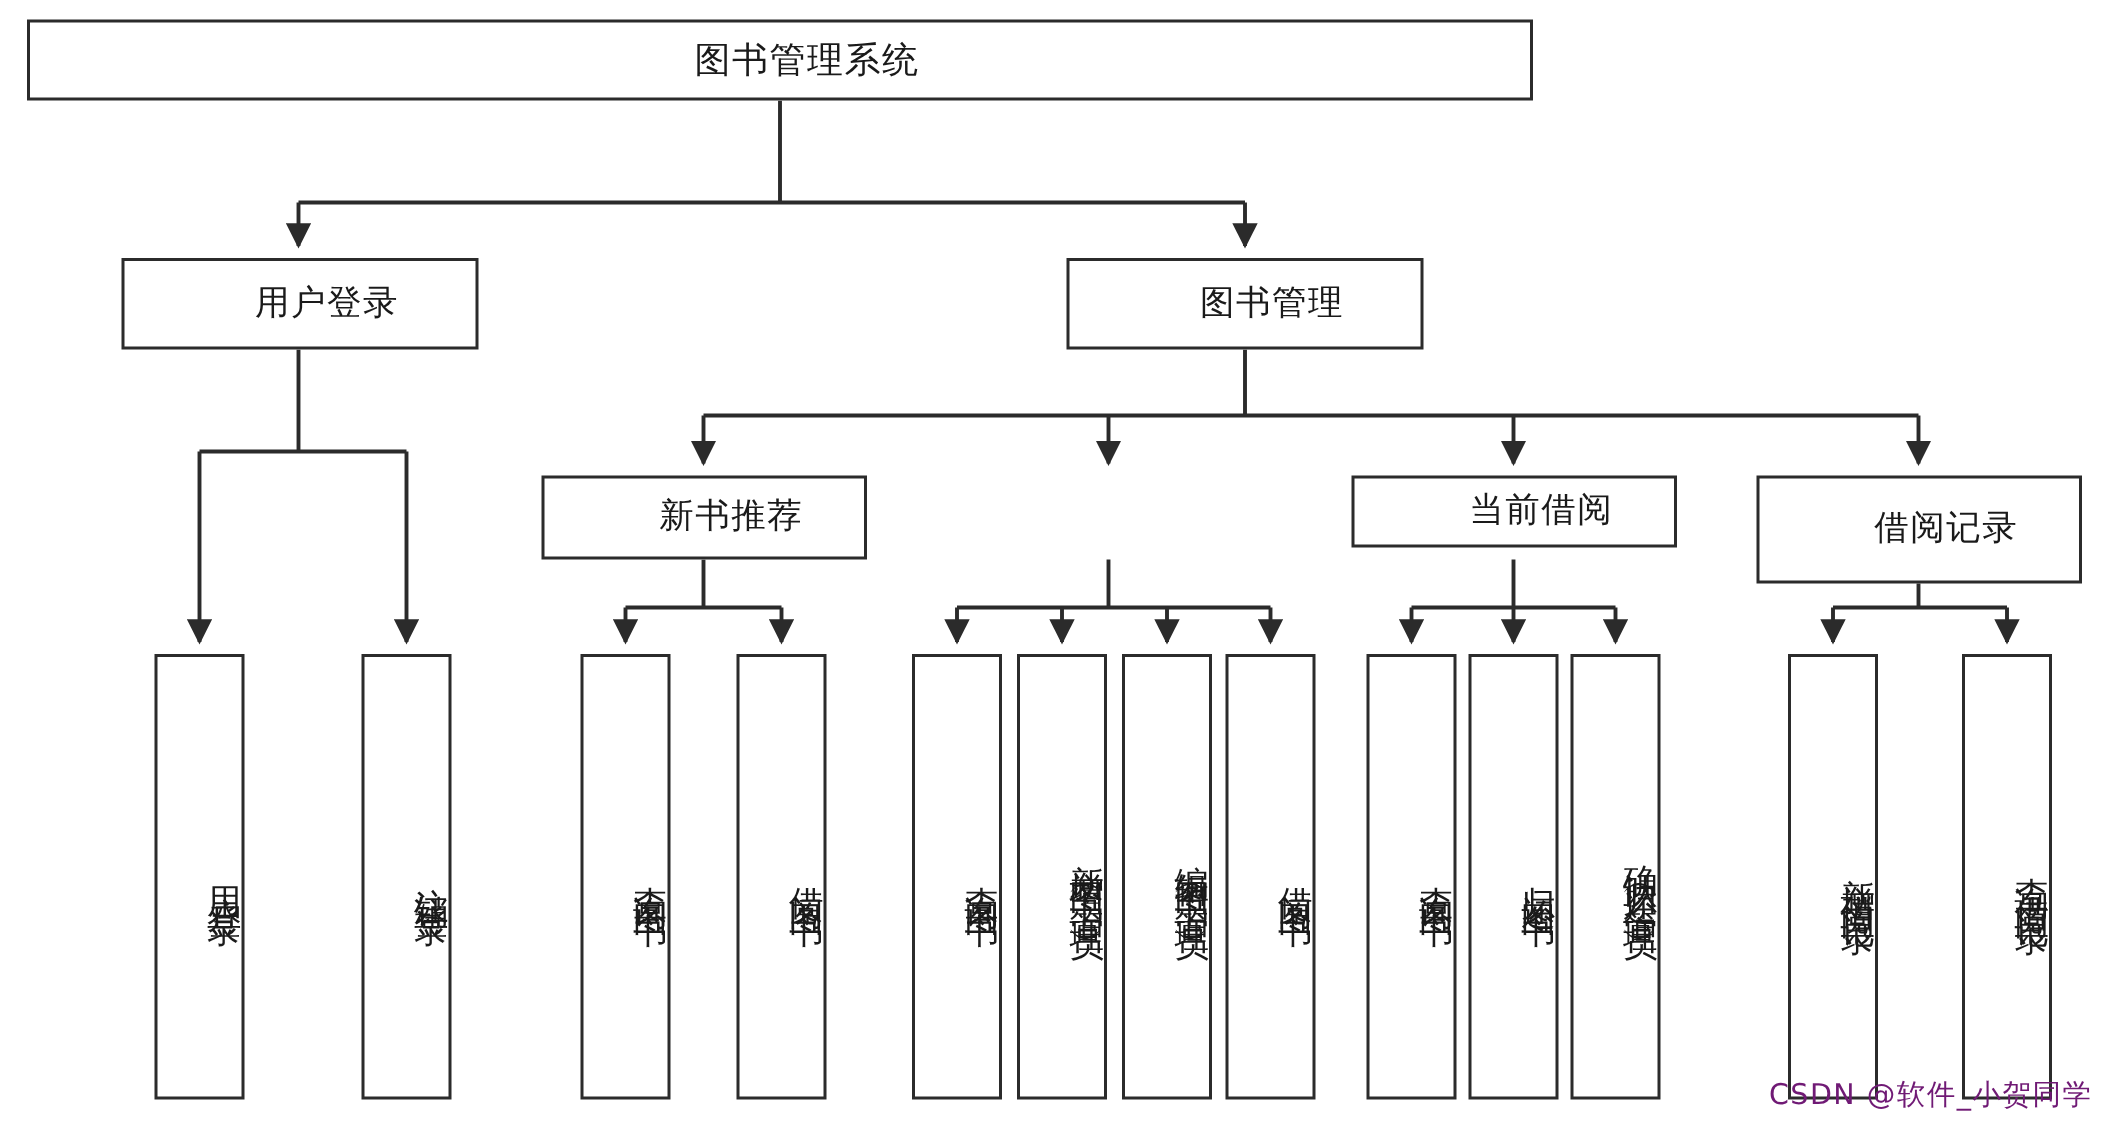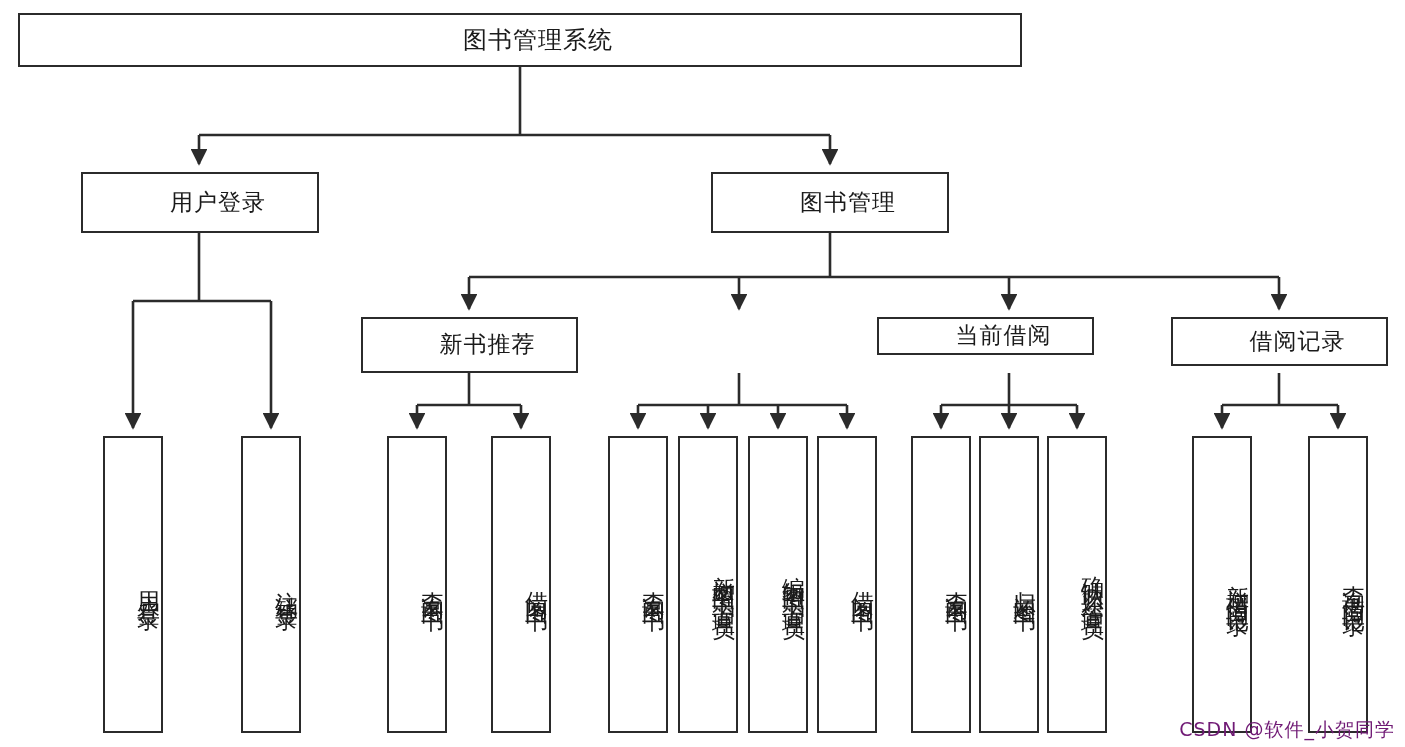--- a/index.html
+++ b/index.html
@@ -131,24 +131,24 @@
   <div class="node horiz" style="left:81px; top:172px; width:238px; height:61px;">
     <span>用户登录</span>
   </div>
   <div class="node horiz" style="left:361px; top:317px; width:217px; height:56px;">
     <span>新书推荐</span>
   </div>
 
   <div class="node horiz" style="left:711px; top:172px; width:238px; height:61px;">
     <span>图书管理</span>
   </div>
-  <div class="node horiz" style="left:877px; top:317px; width:217px; height:38px;">
+  <div class="node horiz" style="left:901px; top:317px; width:217px; height:48px;">
     <span>当前借阅</span>
   </div>
-  <div class="node horiz" style="left:1171px; top:317px; width:217px; height:49px;">
+  <div class="node horiz" style="left:1171px; top:317px; width:217px; height:72px;">
     <span>借阅记录</span>
   </div>
 
   <div class="node vert" style="left:103px; top:436px; width:60px; height:297px;">
     <span class="inner">用户登录</span>
   </div>
   <div class="node vert" style="left:241px; top:436px; width:60px; height:297px;">
     <span class="inner">注销登录</span>
   </div>
 

